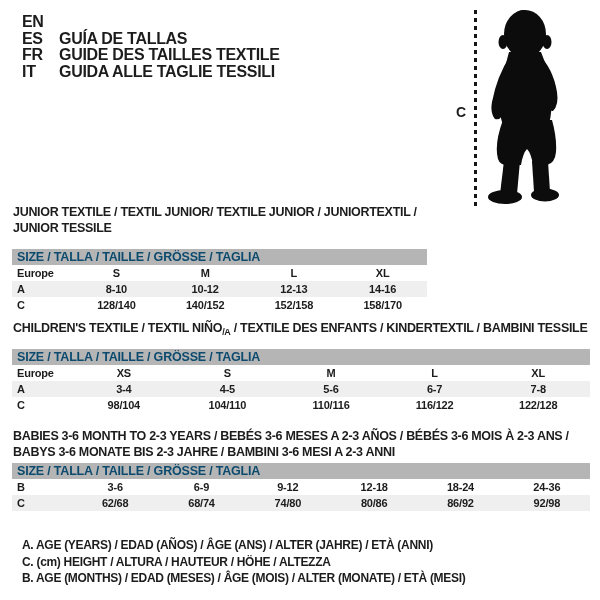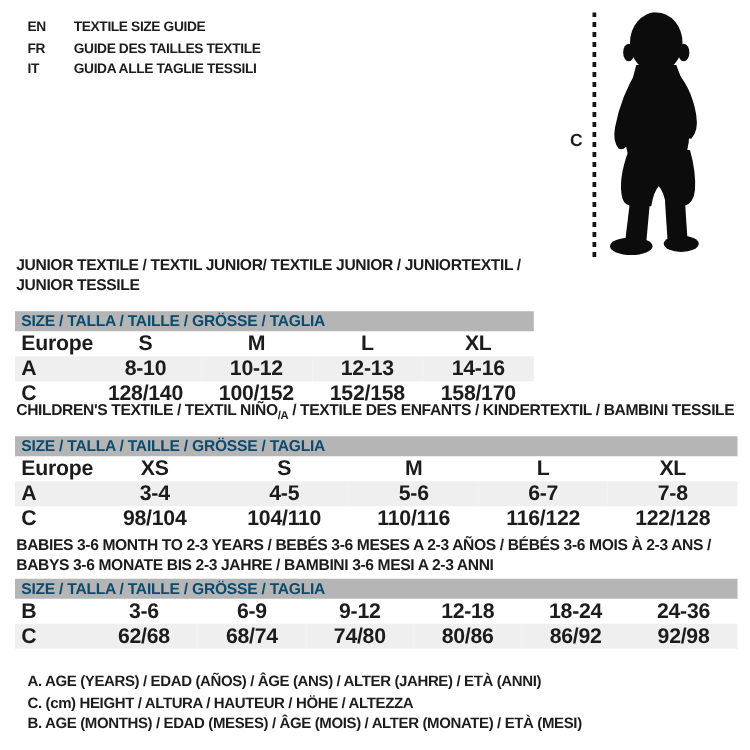--- a/index.html
+++ b/index.html
@@ -7,21 +7,21 @@
   body {
     font-family: "Liberation Sans", sans-serif;
     color: #1c1c1c;
     position: relative;
     overflow: hidden;
   }
   .page { position: absolute; inset: 0; background: #fff; }
 
   
   .lang-block { position: absolute; left: 22px; top: 14px; }
-  .lang-row { display: flex; font-size: 11px; line-height: 16.5px; font-weight: bold; letter-spacing: -0.3px; }
+  .lang-row { display: flex; font-size: 16px; line-height: 16.5px; font-weight: bold; letter-spacing: -0.3px; }
   .lang-code { width: 37px; flex: 0 0 37px; }
 
   
   .figure-area { position: absolute; left: 450px; top: 0; width: 150px; height: 212px; }
   .dotted-line {
     position: absolute; left: 24px; top: 10px; width: 3px; height: 196px;
     background: repeating-linear-gradient(to bottom, #151515 0 4px, transparent 4px 8px);
   }
   .measure-label { position: absolute; left: 6px; top: 104px; font-size: 14px; font-weight: bold; }
   .baby-svg { position: absolute; left: 33px; top: 6px; }
@@ -40,39 +40,42 @@
   .section-babies .section-title { margin-bottom: 3px; }
   .title-sub { font-size: 9px; position: relative; top: 3px; }
 
   .size-bar {
     background: #b5b5b5; height: 16px; line-height: 16px;
     padding-left: 5px; font-size: 12.5px; font-weight: bold;
     color: #0c4a6e; letter-spacing: -0.2px;
   }
   table.size-table {
     width: 100%; border-collapse: collapse; table-layout: fixed;
-    font-size: 17px; font-weight: bold; letter-spacing: -0.2px;
+    font-size: 11px; font-weight: bold; letter-spacing: -0.2px;
   }
   table.size-table td { height: 16px; text-align: center; padding: 0; vertical-align: middle; }
   table.size-table td.row-label { text-align: left; padding-left: 5px; }
   tr.alt { background: #efefef; }
 
   
   .footnotes { position: absolute; left: 22px; top: 537px; }
   .footnote { font-size: 12px; font-weight: bold; line-height: 16.5px; letter-spacing: -0.3px; }
 </style>
 </head>
 <body>
 
 <div class="page">
 
   <div class="lang-block">
     <div class="lang-row">
       <span class="lang-code">EN</span>
-      <span class="lang-label">TEXTILE SIZE GUIDE</span>
+    </div>
+    <div class="lang-row">
+      <span class="lang-code">ES</span>
+      <span class="lang-label">GUÍA DE TALLAS</span>
     </div>
     <div class="lang-row">
       <span class="lang-code">FR</span>
       <span class="lang-label">GUIDE DES TAILLES TEXTILE</span>
     </div>
     <div class="lang-row">
       <span class="lang-code">IT</span>
       <span class="lang-label">GUIDA ALLE TAGLIE TESSILI</span>
     </div>
   </div>
@@ -120,21 +123,21 @@
       <tr class="alt">
         <td class="row-label">A</td>
         <td>8-10</td>
         <td>10-12</td>
         <td>12-13</td>
         <td>14-16</td>
       </tr>
       <tr>
         <td class="row-label">C</td>
         <td>128/140</td>
-        <td>100/152</td>
+        <td>140/152</td>
         <td>152/158</td>
         <td>158/170</td>
       </tr>
     </tbody>
       </table>
   </div>
 
   <div class="section section-children">
     <div class="section-title"><span>CHILDREN'S TEXTILE / TEXTIL NIÑO</span><span class="title-sub">/A</span><span> / TEXTILE DES ENFANTS / KINDERTEXTIL / BAMBINI TESSILE</span></div>
     <div class="size-bar">SIZE / TALLA / TAILLE / GRÖSSE / TAGLIA</div>

